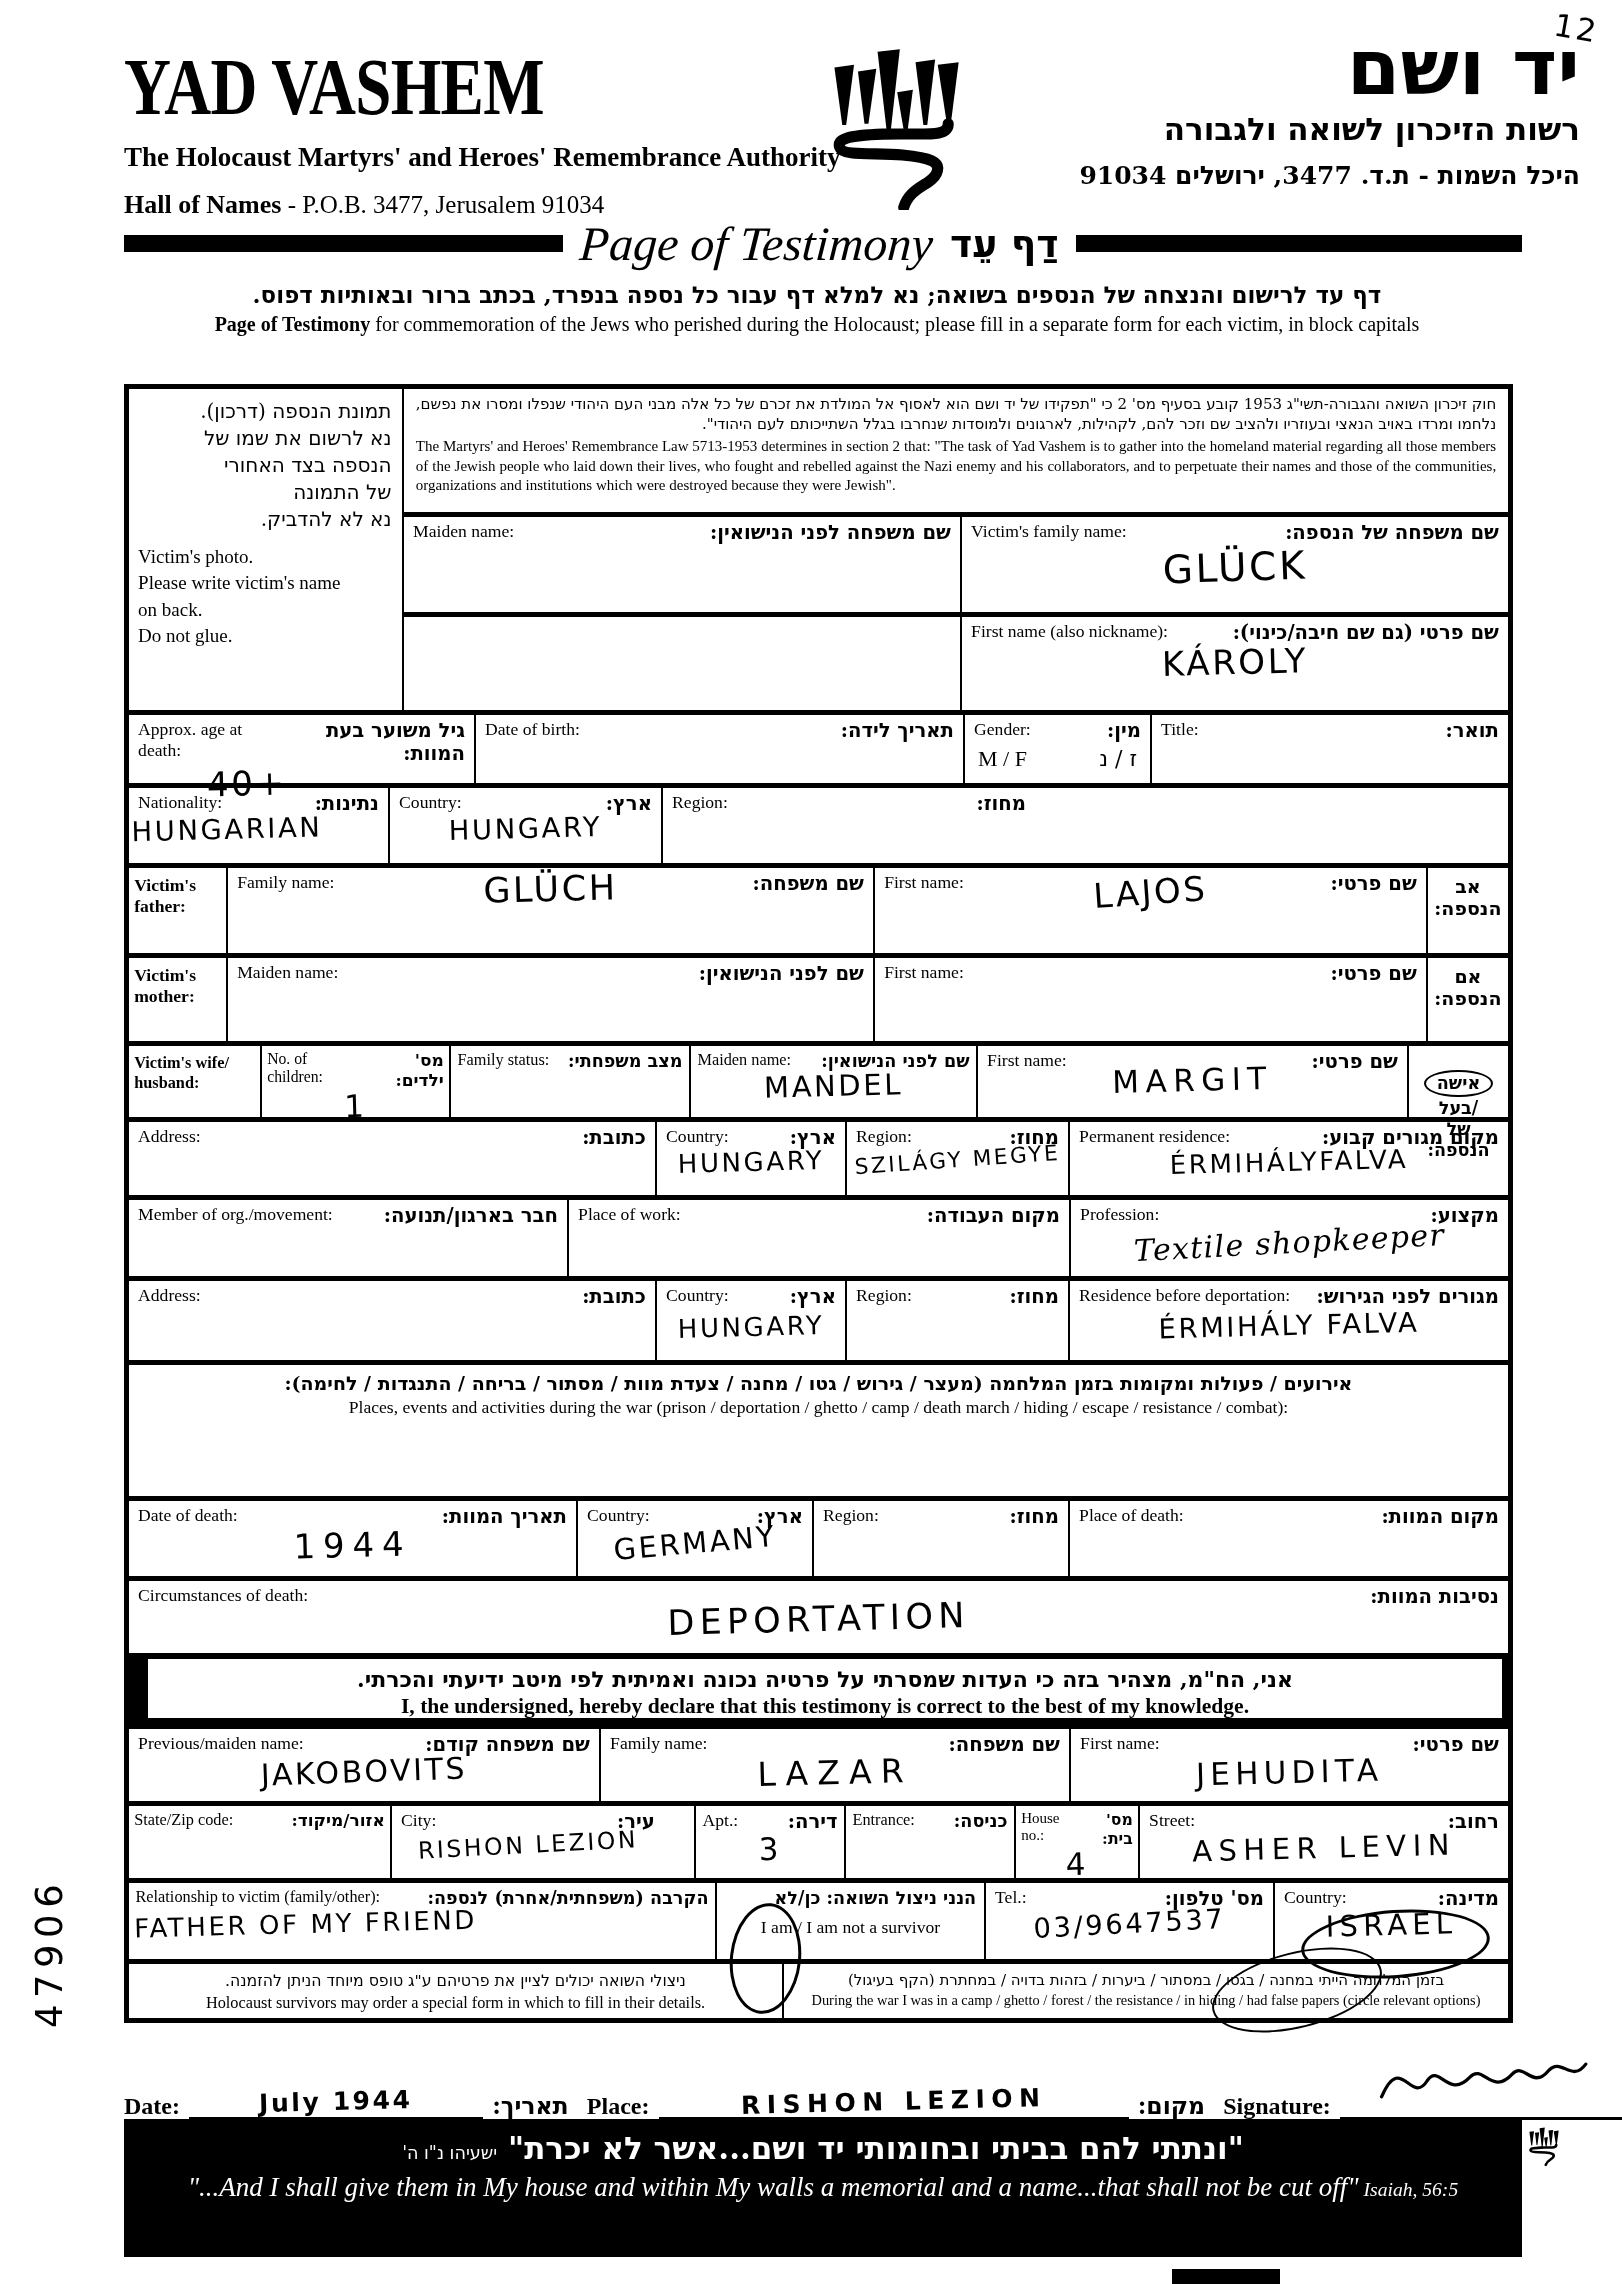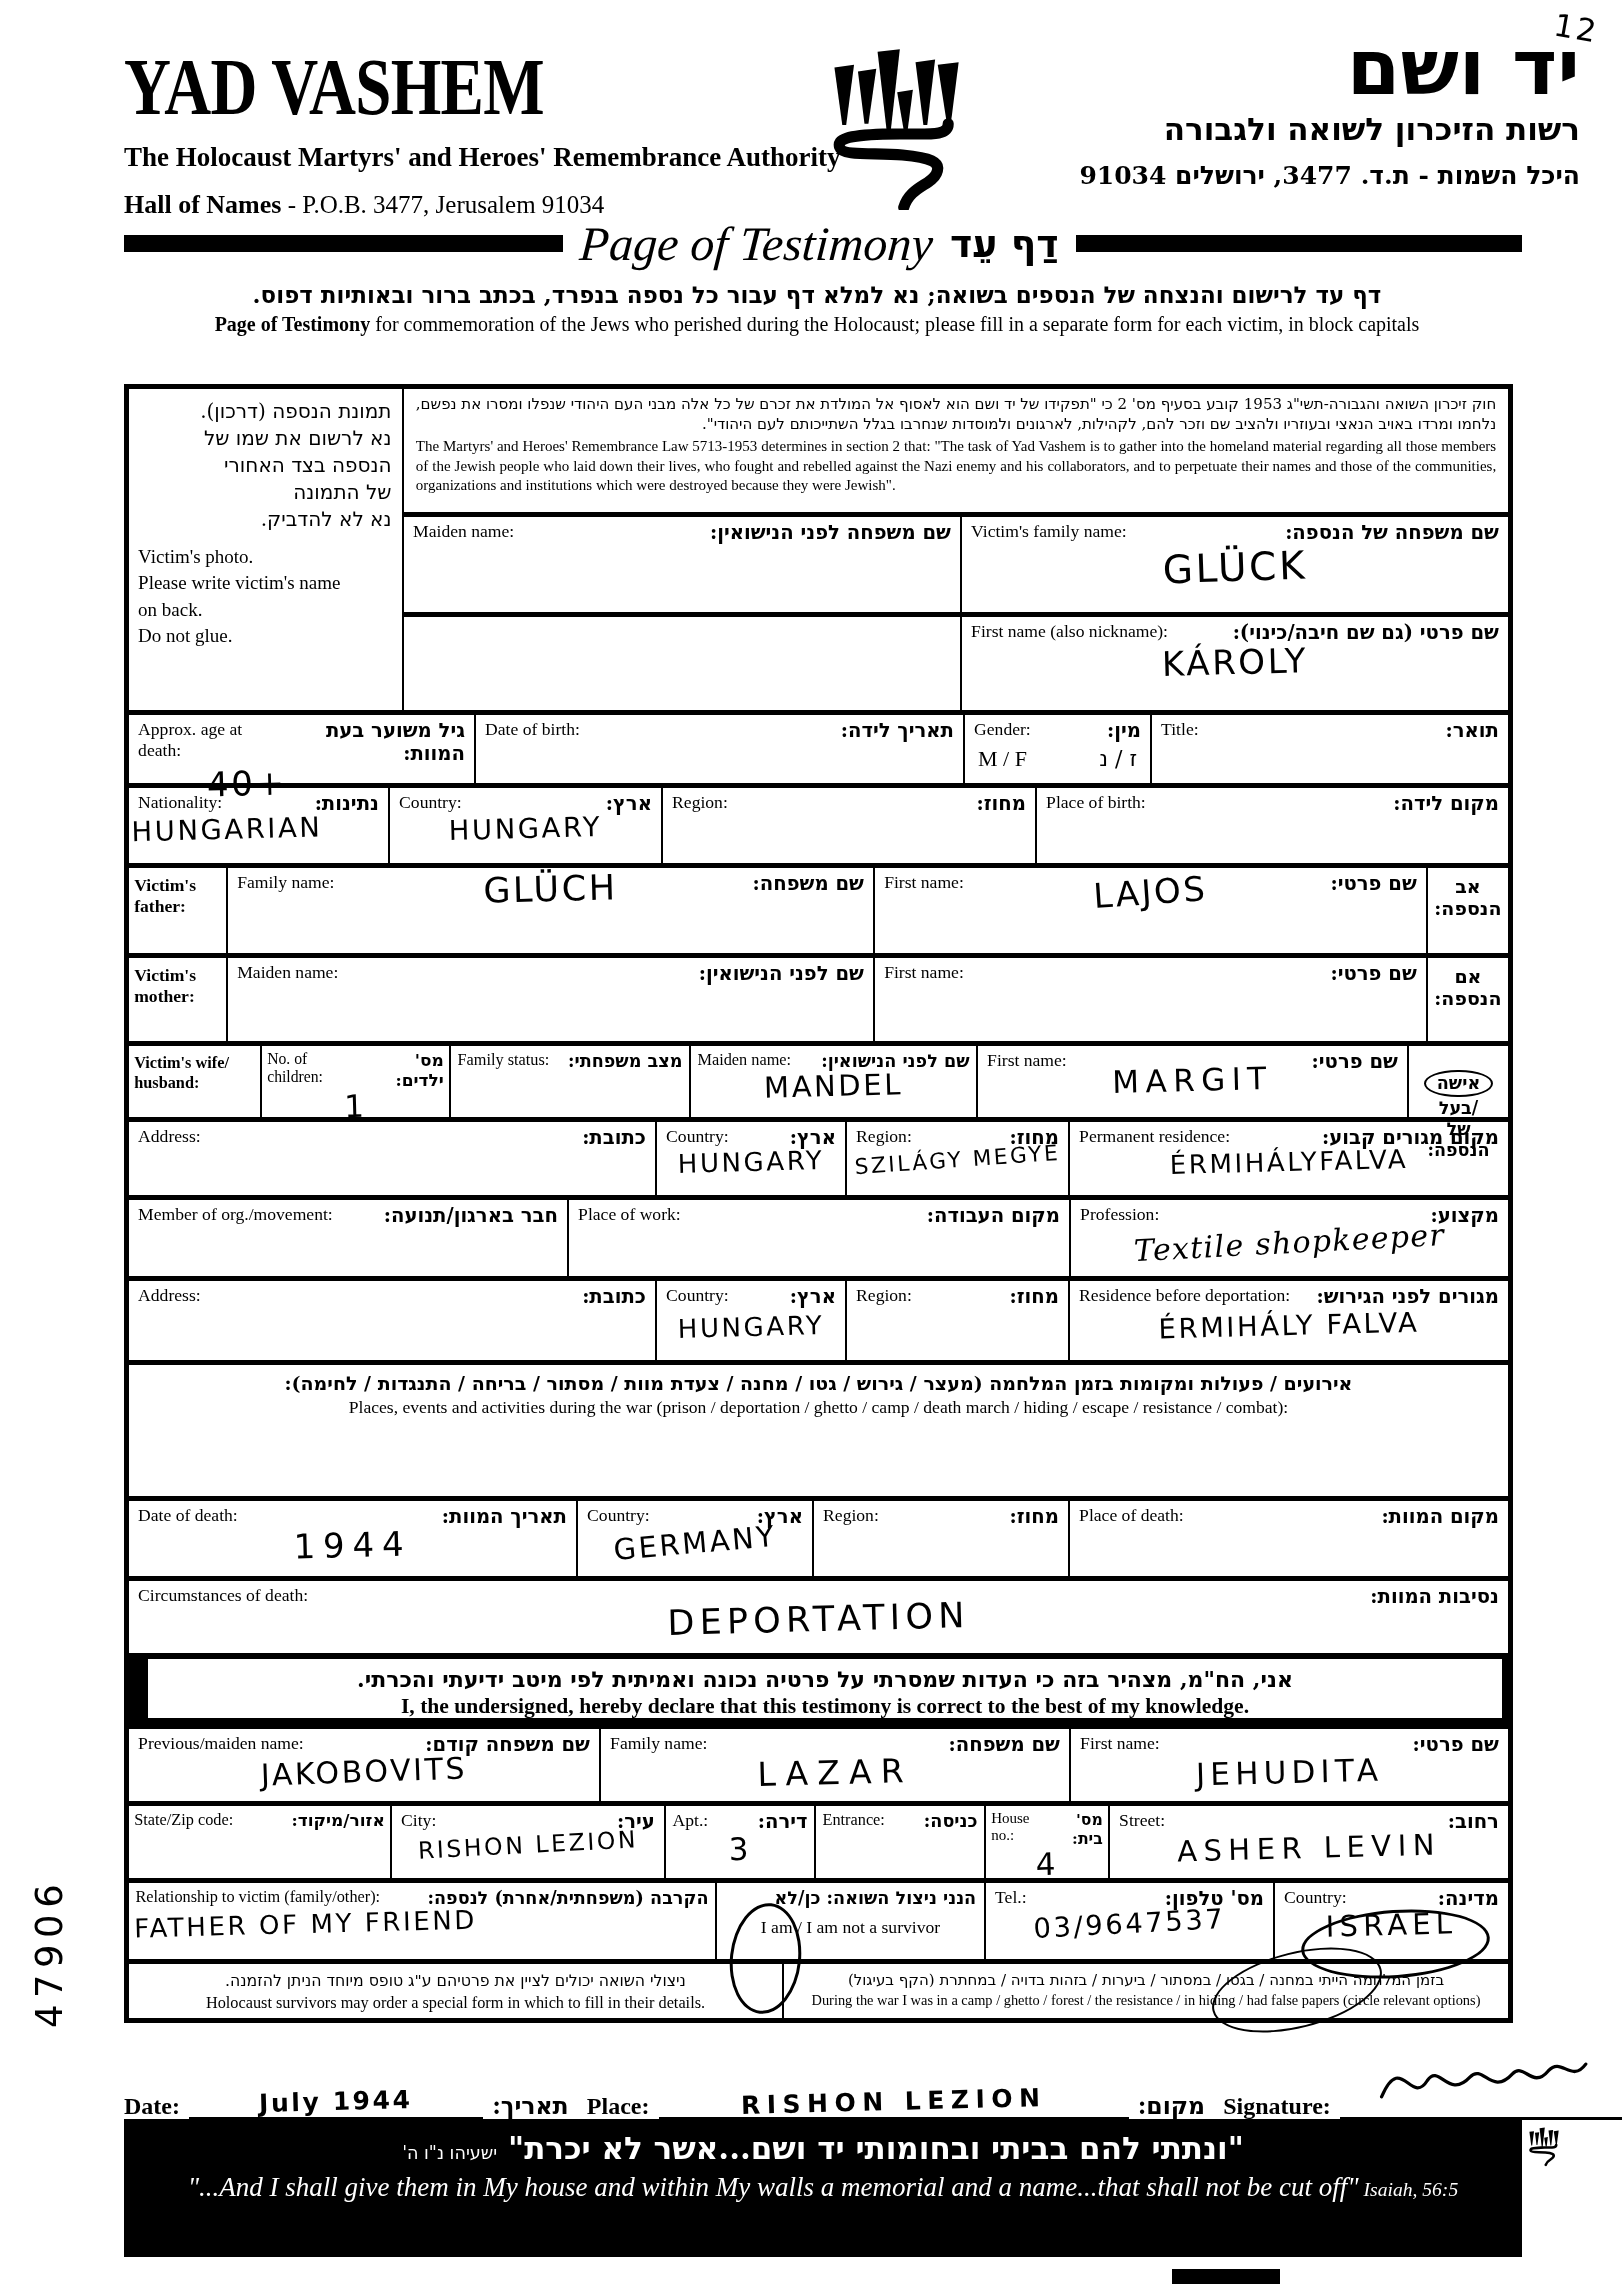--- a/index.html
+++ b/index.html
@@ -196,26 +196,20 @@
           <span class="he">ארץ:</span>
         </div>
       <div class="hw" style="font-size:27.4px;position:relative;z-index:3;">HUNGARY</div>
     </div>
     <div class="c" style="width:374px;">
       <div class="lbl">
           <span class="en">Region:</span>
           <span class="he">מחוז:</span>
         </div>
     </div>
-    <div class="c" style="flex:1;">
-      <div class="lbl">
-          <span class="en">Place of birth:</span>
-          <span class="he">מקום לידה:</span>
-        </div>
-    </div>
   </div>
 
   <div class="row" style="height:90px;">
     <div class="c nb" style="width:98px;">
       <div class="stub">Victim's
 father:</div>
     </div>
     <div class="c" style="width:653px;">
       <div class="lbl">
           <span class="en">Family name:</span>
@@ -458,21 +452,21 @@
           <span class="he" style="font-size:17px;">אזור/מיקוד:</span>
         </div>
     </div>
     <div class="c" style="width:274px;">
       <div class="lbl">
           <span class="en">City:</span>
           <span class="he">עיר:</span>
         </div>
       <div class="hw" style="font-size:23.5px;white-space:nowrap;transform:rotate(-3deg);position:relative;z-index:3;">RISHON LEZION</div>
     </div>
-    <div class="c" style="width:150px;">
+    <div class="c" style="width:150px;margin-left:30px;">
       <div class="lbl" style="padding:3.9px 6.5px 0 6.5px;">
           <span class="en">Apt.:</span>
           <span class="he">דירה:</span>
         </div>
       <div class="hw" style="font-size:31px;">3</div>
     </div>
     <div class="c" style="width:170px;">
       <div class="lbl" style="padding:3.9px 6.5px 0 6.5px;">
           <span class="en" style="font-size:16.3px;">Entrance:</span>
           <span class="he" style="font-size:17.6px;">כניסה:</span>

